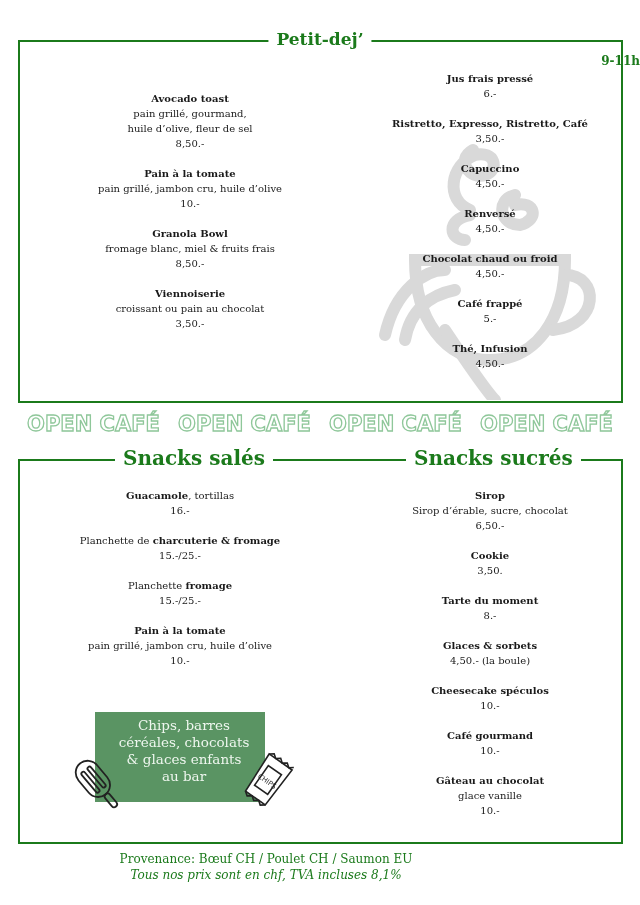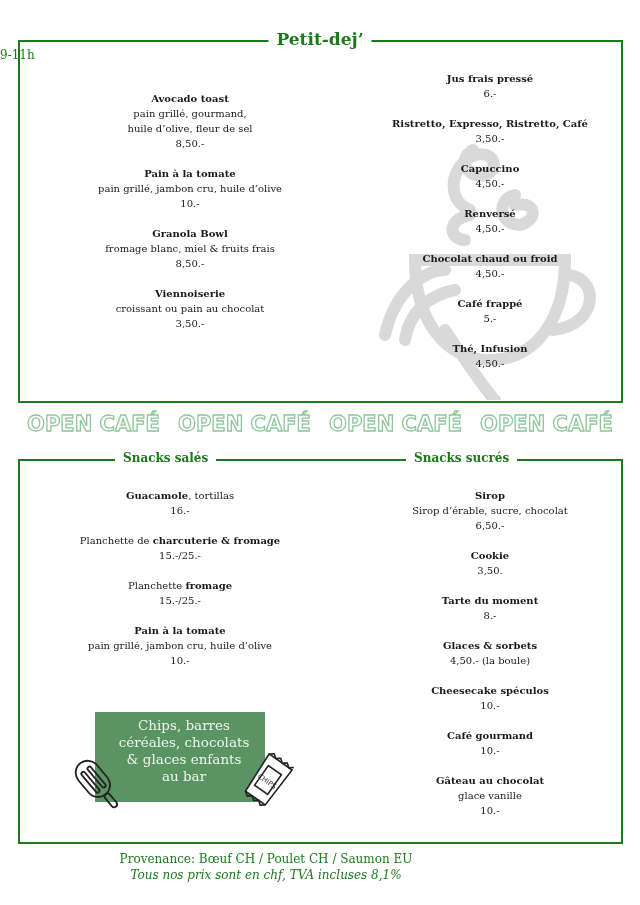--- a/index.html
+++ b/index.html
@@ -5,26 +5,26 @@
     * { box-sizing: border-box; margin: 0; padding: 0; }
     html, body { width: 640px; height: 905px; background: #ffffff; overflow: hidden; }
     body { position: relative; font-family: "DejaVu Serif", "Liberation Serif", serif; color: #1a1a1a; }
 
     .frame { position: absolute; border: 2px solid #1b7a1b; }
     #frame-top { left: 18px; top: 40px; width: 605px; height: 363px; }
     #frame-bottom { left: 18px; top: 459px; width: 605px; height: 385px; }
 
     .section-title {
       position: absolute; background: #fff; color: #1b7a1b;
-      font-family: "DejaVu Serif", serif; font-weight: bold; font-size: 12px;
+      font-family: "DejaVu Serif", serif; font-weight: bold; font-size: 20px;
       padding: 0 8px; line-height: 20px; white-space: nowrap;
     }
     #title-petitdej { left: 50%; transform: translateX(-50%); top: 29px; font-size: 17px; }
-    #subtitle-hours { position: absolute; left: 0; width: 640px; top: 48px; text-align: left;
-      color: #1b7a1b; font-size: 12px; line-height: 14px; }
+    #subtitle-hours { position: absolute; left: 0; width: 640px; top: 54px; text-align: right;
+      color: #1b7a1b; font-size: 12px; line-height: 14px; font-weight: bold; }
     #title-sales { left: 115px; top: 448px; }
     #title-sucres { left: 406px; top: 448px; }
 
     .col { position: absolute; text-align: center; font-size: 10px; line-height: 15px; }
     .item { margin-bottom: 15px; }
     .item .name { font-weight: bold; }
     .item .desc, .item .price { font-weight: normal; }
     .b { font-weight: bold; }
 
     #col-petitdej-left { left: 40px; width: 300px; top: 91px; }

